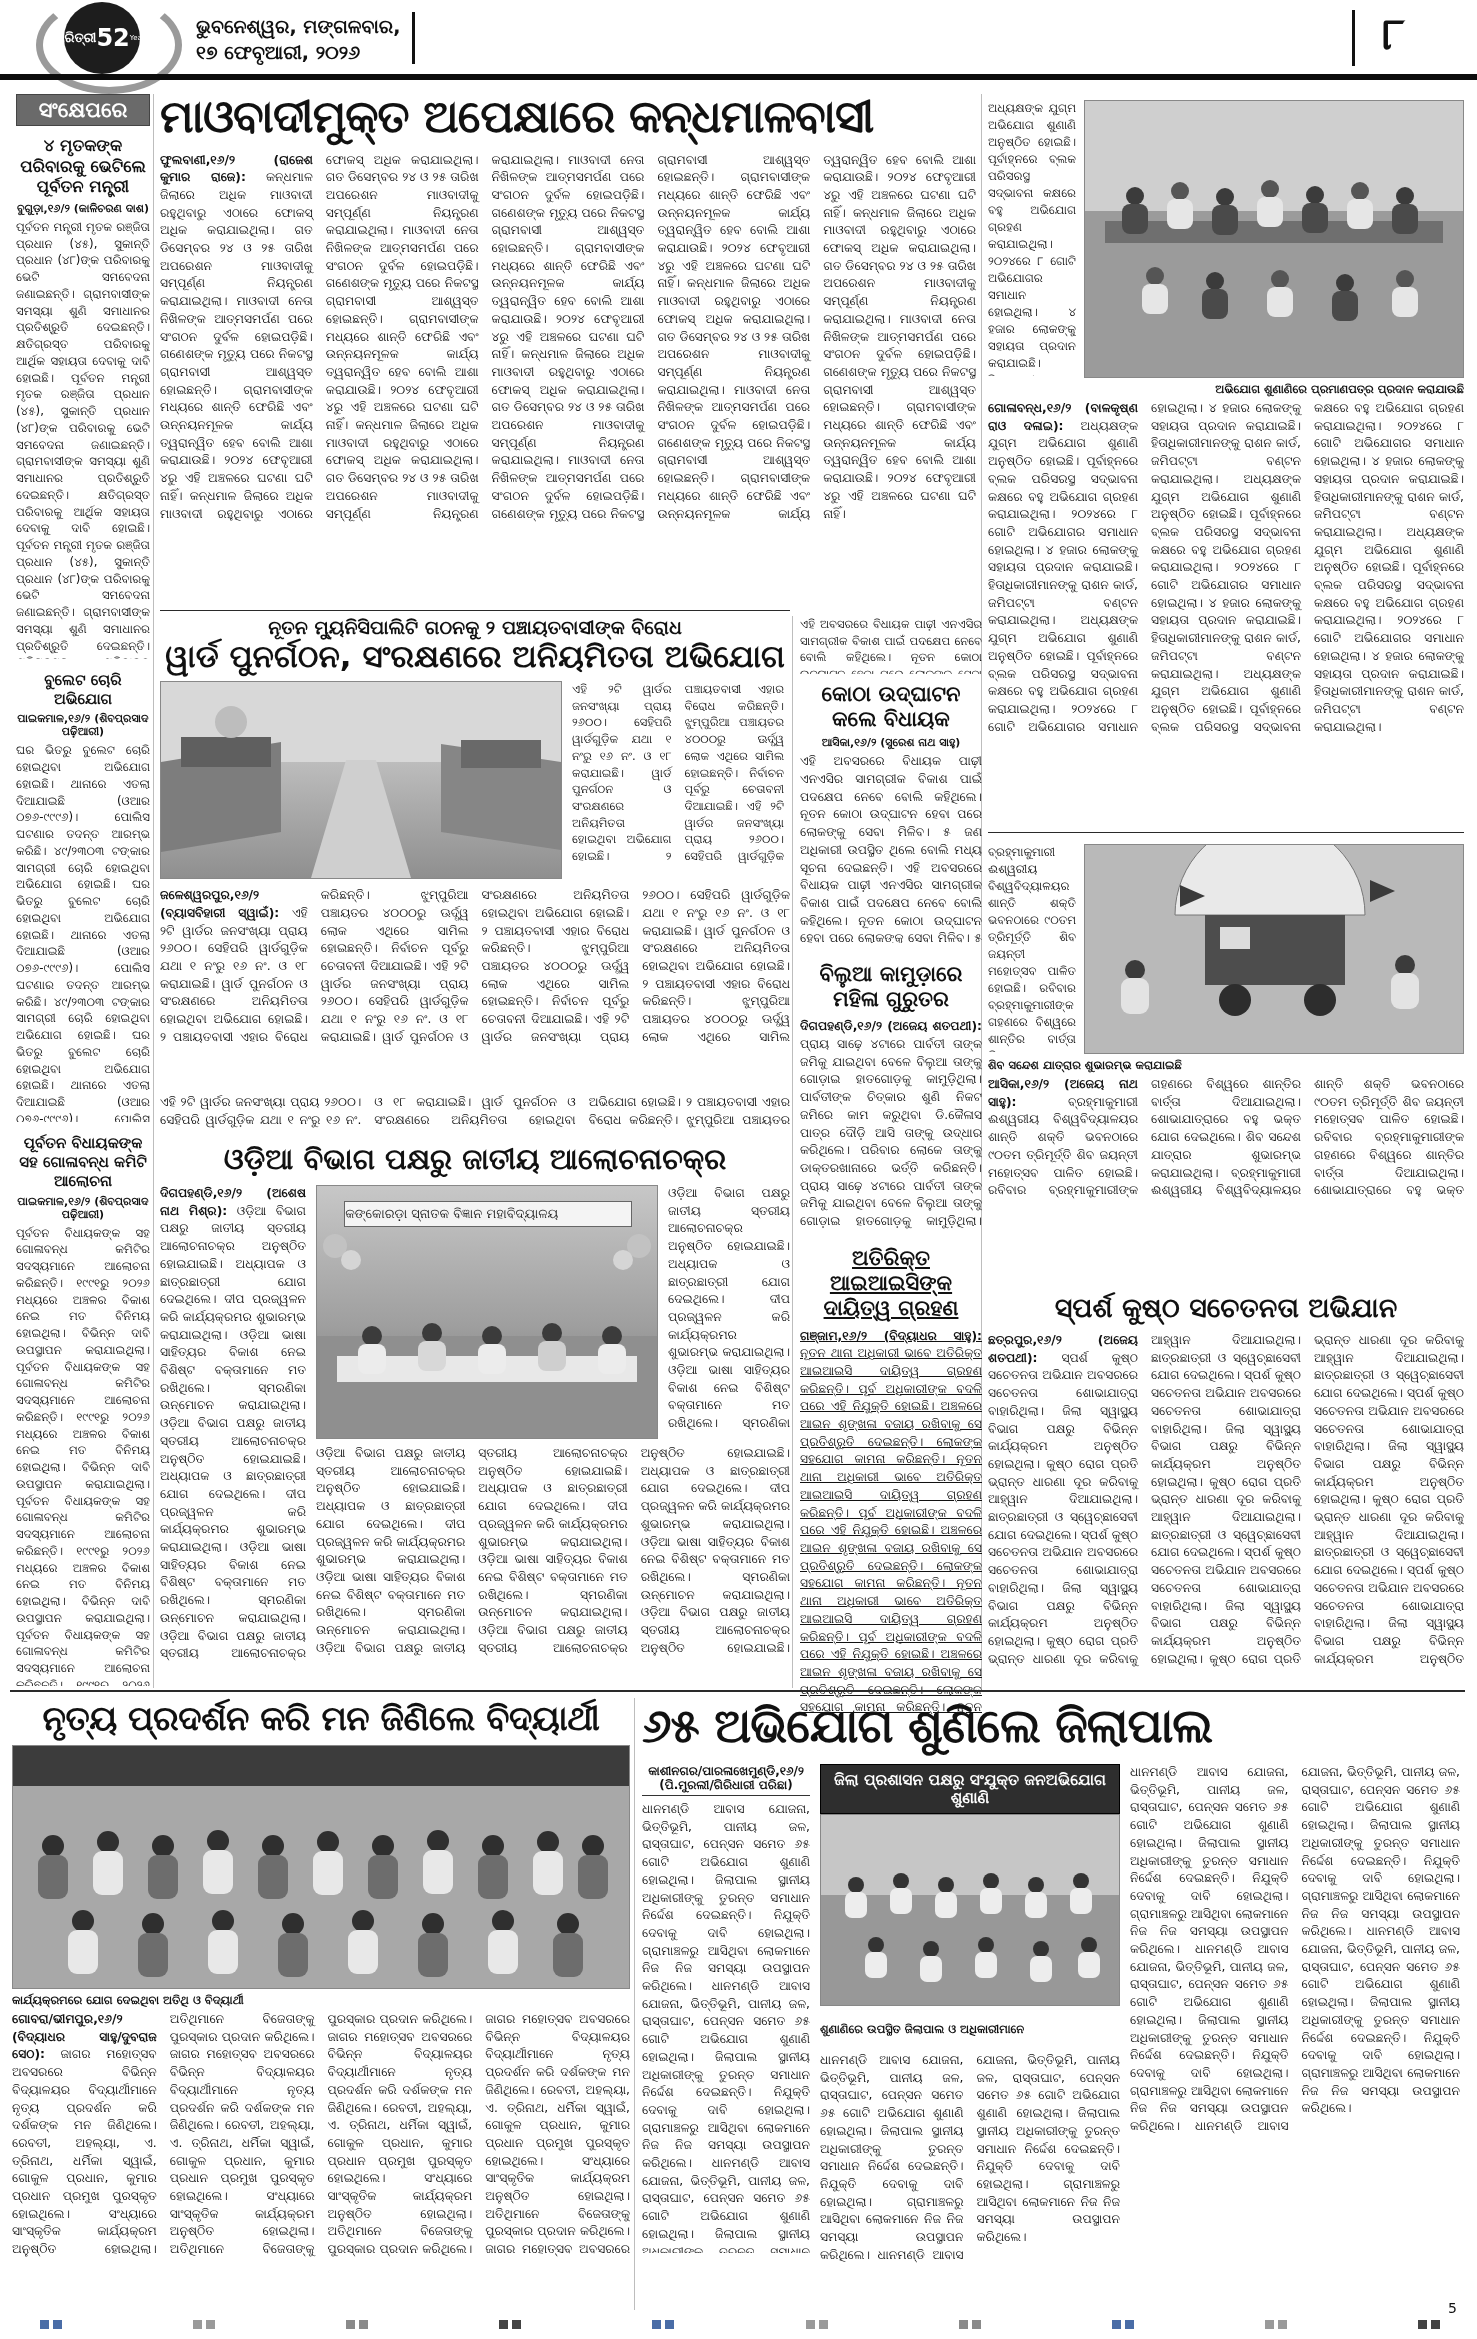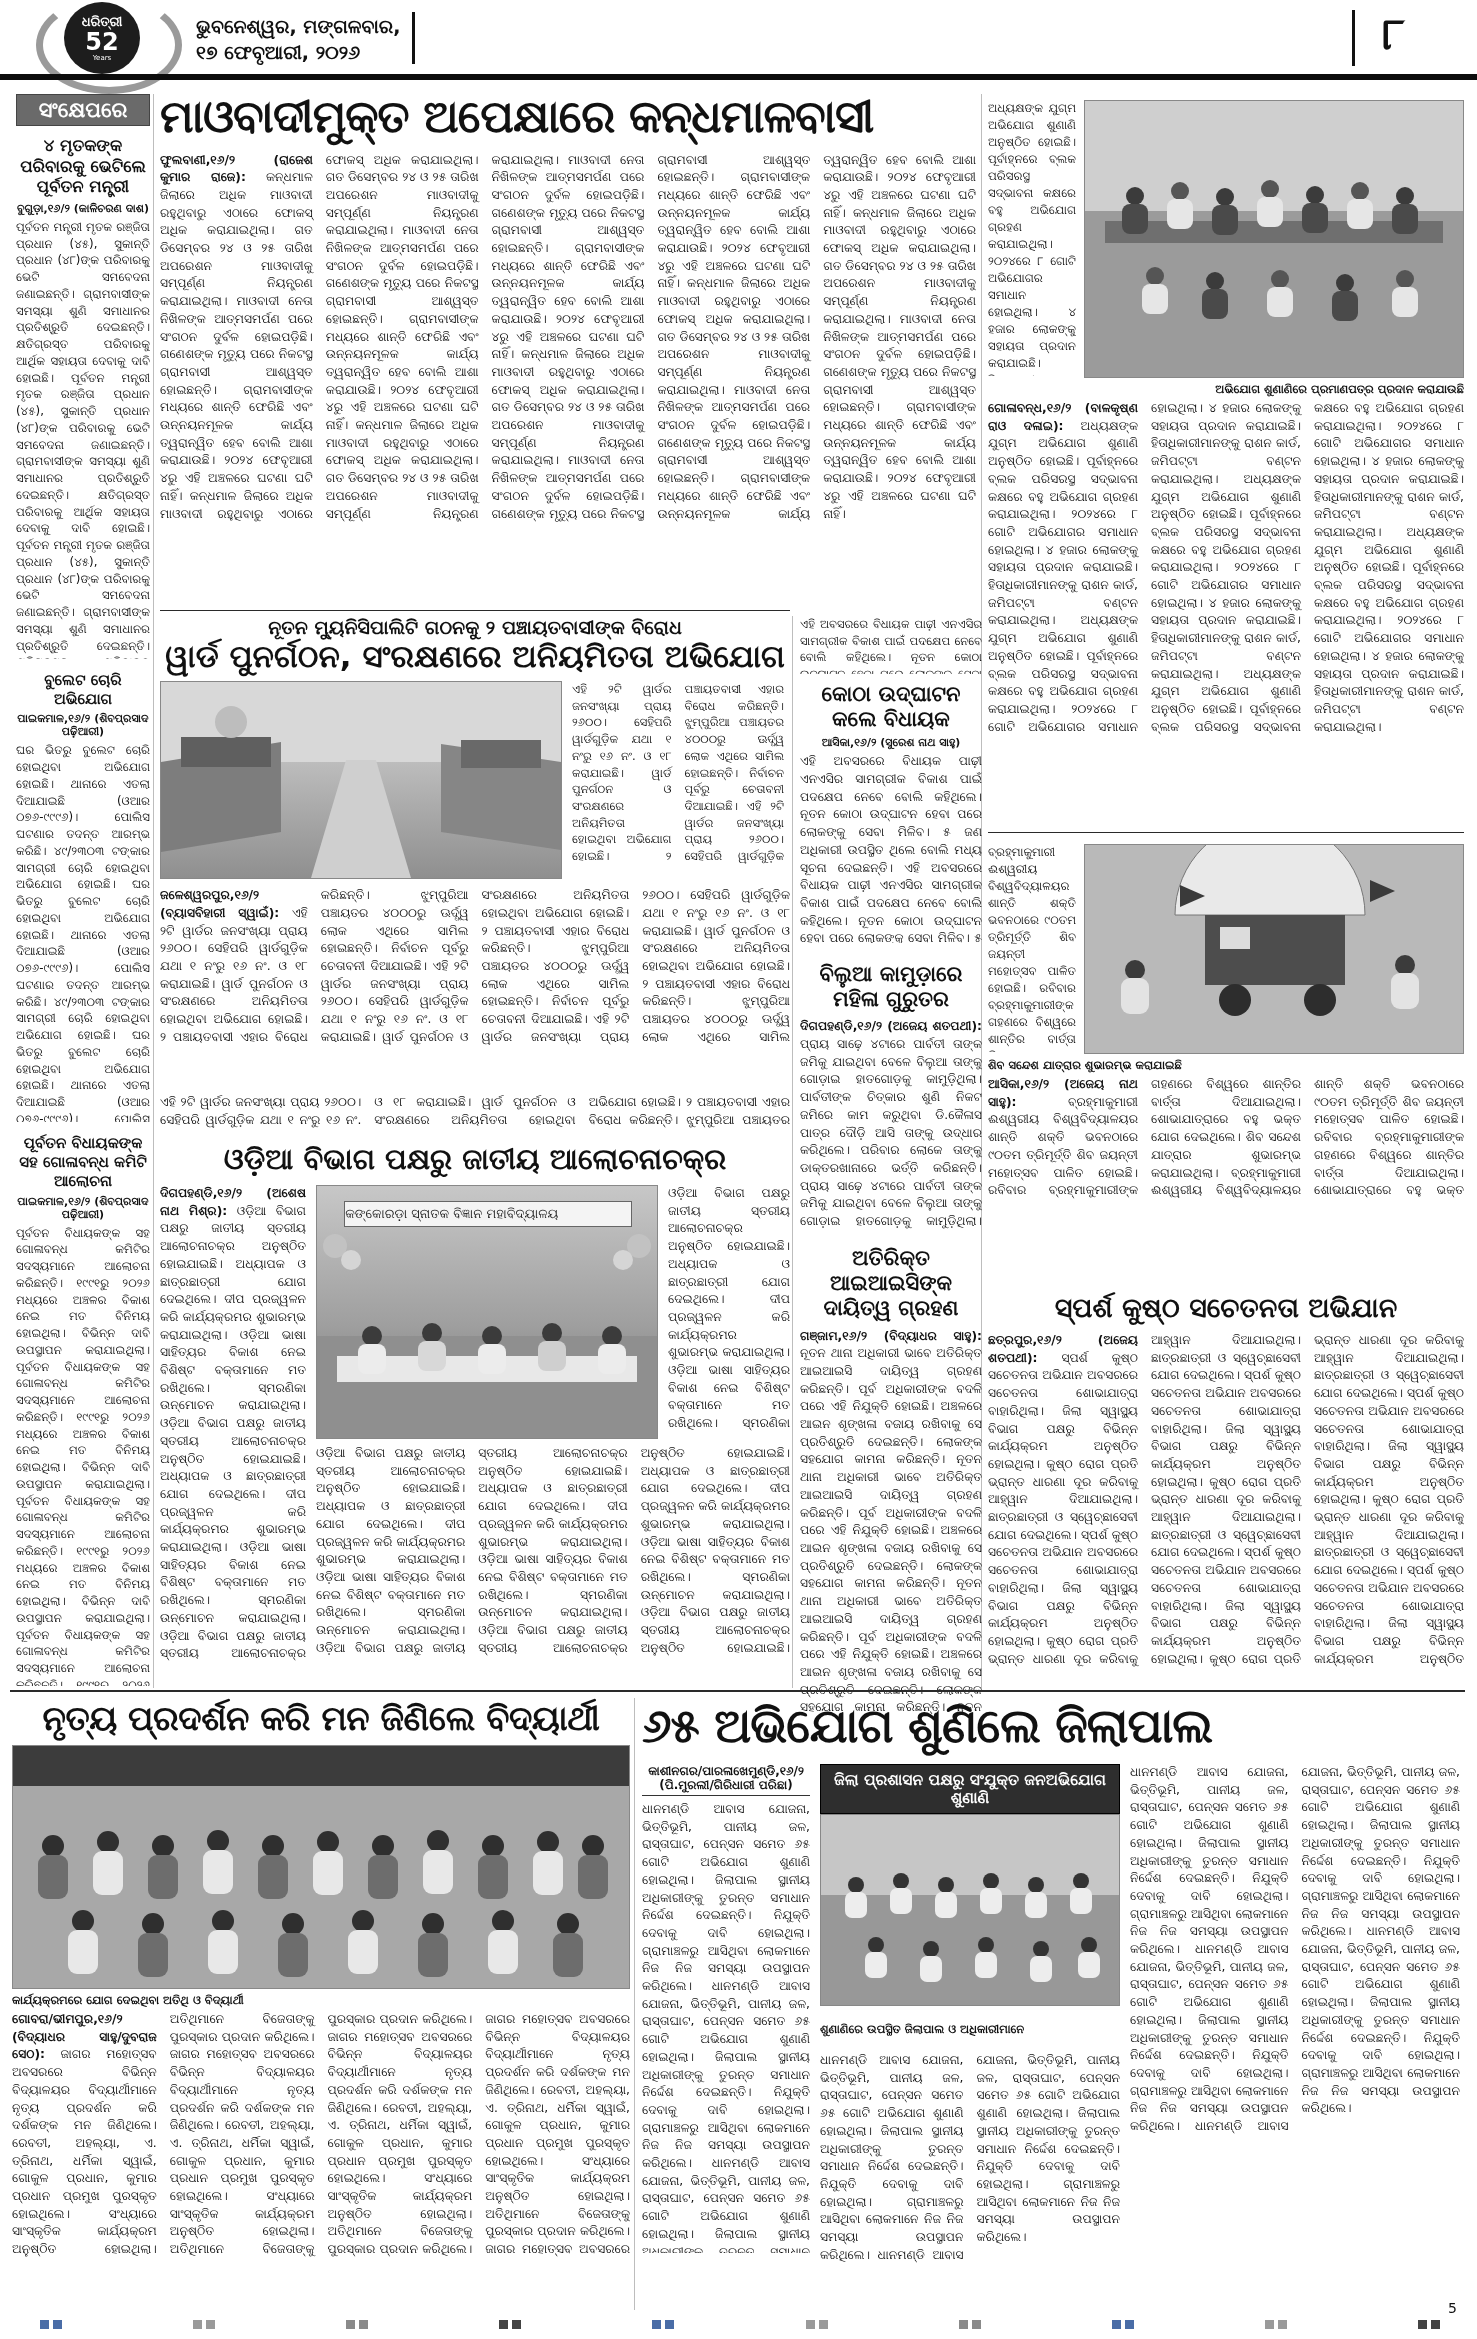--- a/index.html
+++ b/index.html
@@ -4,21 +4,21 @@
 <style>
   html,body{margin:0;padding:0;background:#d9d9d9;}
   .sheet{position:relative;width:1477px;height:2339px;background:#fff;margin:0 auto;
          font-family:"DejaVu Sans","Liberation Sans",sans-serif;color:#111;overflow:hidden;}
   .abs{position:absolute;}
   
   .wreath{position:absolute;left:30px;top:2px;width:150px;height:72px;}
   .wreath .ring{position:absolute;left:6px;top:-6px;width:132px;height:84px;border:7px solid #9a9a9a;
         border-radius:50%;border-top-color:transparent;}
   .wreath .oval{position:absolute;left:34px;top:0px;width:76px;height:72px;background:#1d1d1d;
-        border-radius:50%;display:flex;flex-direction:column;align-items:center;justify-content:center;color:#fff;}
+        border-radius:50%;display:flex;flex-direction:row;align-items:center;justify-content:center;color:#fff;}
   .wreath .nm{font-size:13px;font-weight:bold;}
   .wreath .yr{font-size:24px;font-weight:bold;line-height:1;}
   .wreath .yl{font-size:7px;}
   .mast-date{position:absolute;left:196px;top:14px;font-size:19px;font-weight:bold;line-height:1.35;}
   .vrule{position:absolute;background:#111;}
   .pageno{position:absolute;left:1382px;top:8px;font-size:44px;font-weight:bold;}
   .topbar{position:absolute;left:0;top:74px;width:1477px;height:6px;background:#0d0d0d;}
   
   .body-txt{font-size:12.3px;line-height:1.44;text-align:justify;overflow:hidden;}
   .dl{font-weight:bold;}
@@ -184,21 +184,21 @@
   </div>
 
   <div class="abs" style="left:800px;top:962px;width:182px;height:276px;">
     <div class="sub-head">ବିଲୁଆ କାମୁଡ଼ାରେ ମହିଳା ଗୁରୁତର</div>
     <div class="body-txt" style="height:212px;margin-top:6px;">
       <span class="dl">ଦିଗପହଣ୍ଡି,୧୬/୨ (ଅଜେୟ ଶତପଥୀ):</span>
       <span>ପ୍ରାୟ ସାଢ଼େ ୪ଟାରେ ପାର୍ବତୀ ତାଙ୍କ ଜମିକୁ ଯାଇଥିବା ବେଳେ ବିଲୁଆ ତାଙ୍କୁ ଗୋଡ଼ାଇ ହାତଗୋଡ଼କୁ କାମୁଡ଼ିଥିଲା। ପାର୍ବତୀଙ୍କ ଚିତ୍କାର ଶୁଣି ନିକଟ ଜମିରେ କାମ କରୁଥିବା ଡି.କୈଳାସ ପାତ୍ର ଦୌଡ଼ି ଆସି ତାଙ୍କୁ ଉଦ୍ଧାର କରିଥିଲେ। ପରିବାର ଲୋକେ ତାଙ୍କୁ ଡାକ୍ତରଖାନାରେ ଭର୍ତ୍ତି କରିଛନ୍ତି। ପ୍ରାୟ ସାଢ଼େ ୪ଟାରେ ପାର୍ବତୀ ତାଙ୍କ ଜମିକୁ ଯାଇଥିବା ବେଳେ ବିଲୁଆ ତାଙ୍କୁ ଗୋଡ଼ାଇ ହାତଗୋଡ଼କୁ କାମୁଡ଼ିଥିଲା। ପାର୍ବତୀଙ୍କ ଚିତ୍କାର ଶୁଣି ନିକଟ ଜମିରେ କାମ କରୁଥିବା ଡି.କୈଳାସ ପାତ୍ର ଦୌଡ଼ି ଆସି ତାଙ୍କୁ ଉଦ୍ଧାର କରିଥିଲେ। ପରିବାର ଲୋକେ ତାଙ୍କୁ ଡାକ୍ତରଖାନାରେ ଭର୍ତ୍ତି କରିଛନ୍ତି।</span>
     </div>
   </div>
 
-  <div class="abs" style="left:800px;top:1246px;width:182px;height:440px;">
+  <div class="abs" style="left:800px;top:1246px;width:182px;height:440px;text-decoration:underline;">
     <div class="sub-head">ଅତିରିକ୍ତ ଆଇଆଇସିଙ୍କ ଦାୟିତ୍ୱ ଗ୍ରହଣ</div>
     <div class="body-txt" style="height:386px;margin-top:6px;">
       <span class="dl">ଗଞ୍ଜାମ,୧୬/୨ (ବିଦ୍ୟାଧର ସାହୁ):</span>
       <span>ନୂତନ ଥାନା ଅଧିକାରୀ ଭାବେ ଅତିରିକ୍ତ ଆଇଆଇସି ଦାୟିତ୍ୱ ଗ୍ରହଣ କରିଛନ୍ତି। ପୂର୍ବ ଅଧିକାରୀଙ୍କ ବଦଳି ପରେ ଏହି ନିଯୁକ୍ତି ହୋଇଛି। ଅଞ୍ଚଳରେ ଆଇନ ଶୃଙ୍ଖଳା ବଜାୟ ରଖିବାକୁ ସେ ପ୍ରତିଶ୍ରୁତି ଦେଇଛନ୍ତି। ଲୋକଙ୍କ ସହଯୋଗ କାମନା କରିଛନ୍ତି। ନୂତନ ଥାନା ଅଧିକାରୀ ଭାବେ ଅତିରିକ୍ତ ଆଇଆଇସି ଦାୟିତ୍ୱ ଗ୍ରହଣ କରିଛନ୍ତି। ପୂର୍ବ ଅଧିକାରୀଙ୍କ ବଦଳି ପରେ ଏହି ନିଯୁକ୍ତି ହୋଇଛି। ଅଞ୍ଚଳରେ ଆଇନ ଶୃଙ୍ଖଳା ବଜାୟ ରଖିବାକୁ ସେ ପ୍ରତିଶ୍ରୁତି ଦେଇଛନ୍ତି। ଲୋକଙ୍କ ସହଯୋଗ କାମନା କରିଛନ୍ତି। ନୂତନ ଥାନା ଅଧିକାରୀ ଭାବେ ଅତିରିକ୍ତ ଆଇଆଇସି ଦାୟିତ୍ୱ ଗ୍ରହଣ କରିଛନ୍ତି। ପୂର୍ବ ଅଧିକାରୀଙ୍କ ବଦଳି ପରେ ଏହି ନିଯୁକ୍ତି ହୋଇଛି। ଅଞ୍ଚଳରେ ଆଇନ ଶୃଙ୍ଖଳା ବଜାୟ ରଖିବାକୁ ସେ ପ୍ରତିଶ୍ରୁତି ଦେଇଛନ୍ତି। ଲୋକଙ୍କ ସହଯୋଗ କାମନା କରିଛନ୍ତି। ନୂତନ ଥାନା ଅଧିକାରୀ ଭାବେ ଅତିରିକ୍ତ ଆଇଆଇସି ଦାୟିତ୍ୱ ଗ୍ରହଣ କରିଛନ୍ତି। ପୂର୍ବ ଅଧିକାରୀଙ୍କ ବଦଳି ପରେ ଏହି ନିଯୁକ୍ତି ହୋଇଛି। ଅଞ୍ଚଳରେ ଆଇନ ଶୃଙ୍ଖଳା ବଜାୟ ରଖିବାକୁ ସେ ପ୍ରତିଶ୍ରୁତି ଦେଇଛନ୍ତି। ଲୋକଙ୍କ ସହଯୋଗ କାମନା କରିଛନ୍ତି।</span>
     </div>
   </div>
 
   <div class="abs" style="left:988px;top:838px;width:476px;height:446px;">
     <div style="display:flex;gap:8px;margin-top:6px;">
       <div class="body-txt" style="width:88px;height:208px;font-size:11.8px;">ବ୍ରହ୍ମାକୁମାରୀ ଈଶ୍ୱରୀୟ ବିଶ୍ୱବିଦ୍ୟାଳୟର ଶାନ୍ତି ଶକ୍ତି ଭବନଠାରେ ୯୦ତମ ତ୍ରିମୂର୍ତ୍ତି ଶିବ ଜୟନ୍ତୀ ମହୋତ୍ସବ ପାଳିତ ହୋଇଛି। ରବିବାର ବ୍ରହ୍ମାକୁମାରୀଙ୍କ ଗହଣରେ ବିଶ୍ୱରେ ଶାନ୍ତିର ବାର୍ତ୍ତା ଦିଆଯାଇଥିଲା। ଶୋଭାଯାତ୍ରାରେ ବହୁ ଭକ୍ତ ଯୋଗ ଦେଇଥିଲେ। ଶିବ ସନ୍ଦେଶ ଯାତ୍ରାର ଶୁଭାରମ୍ଭ କରାଯାଇଥିଲା।</div>

